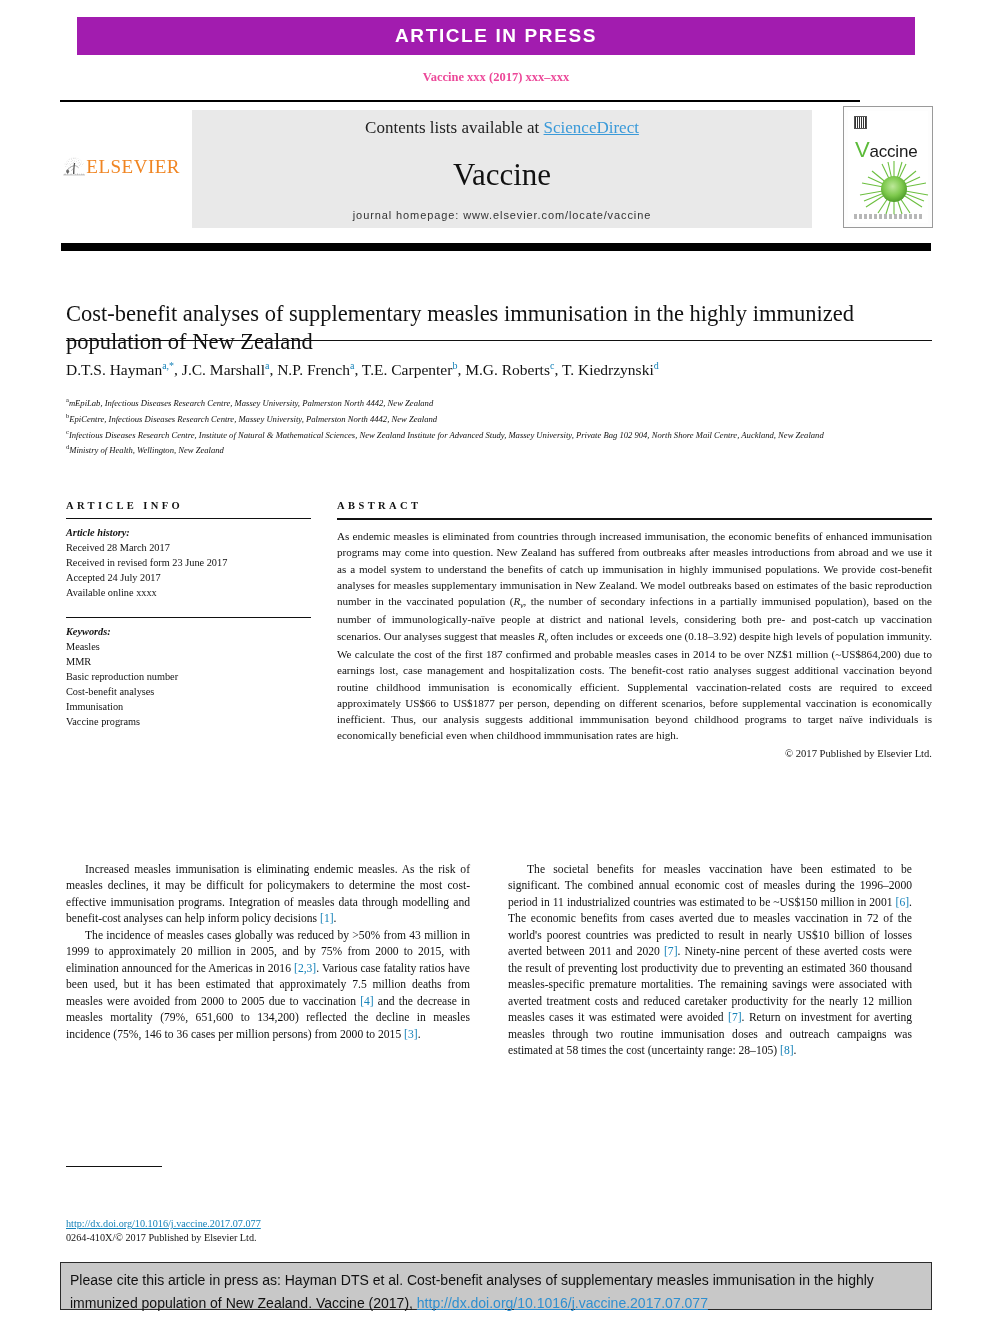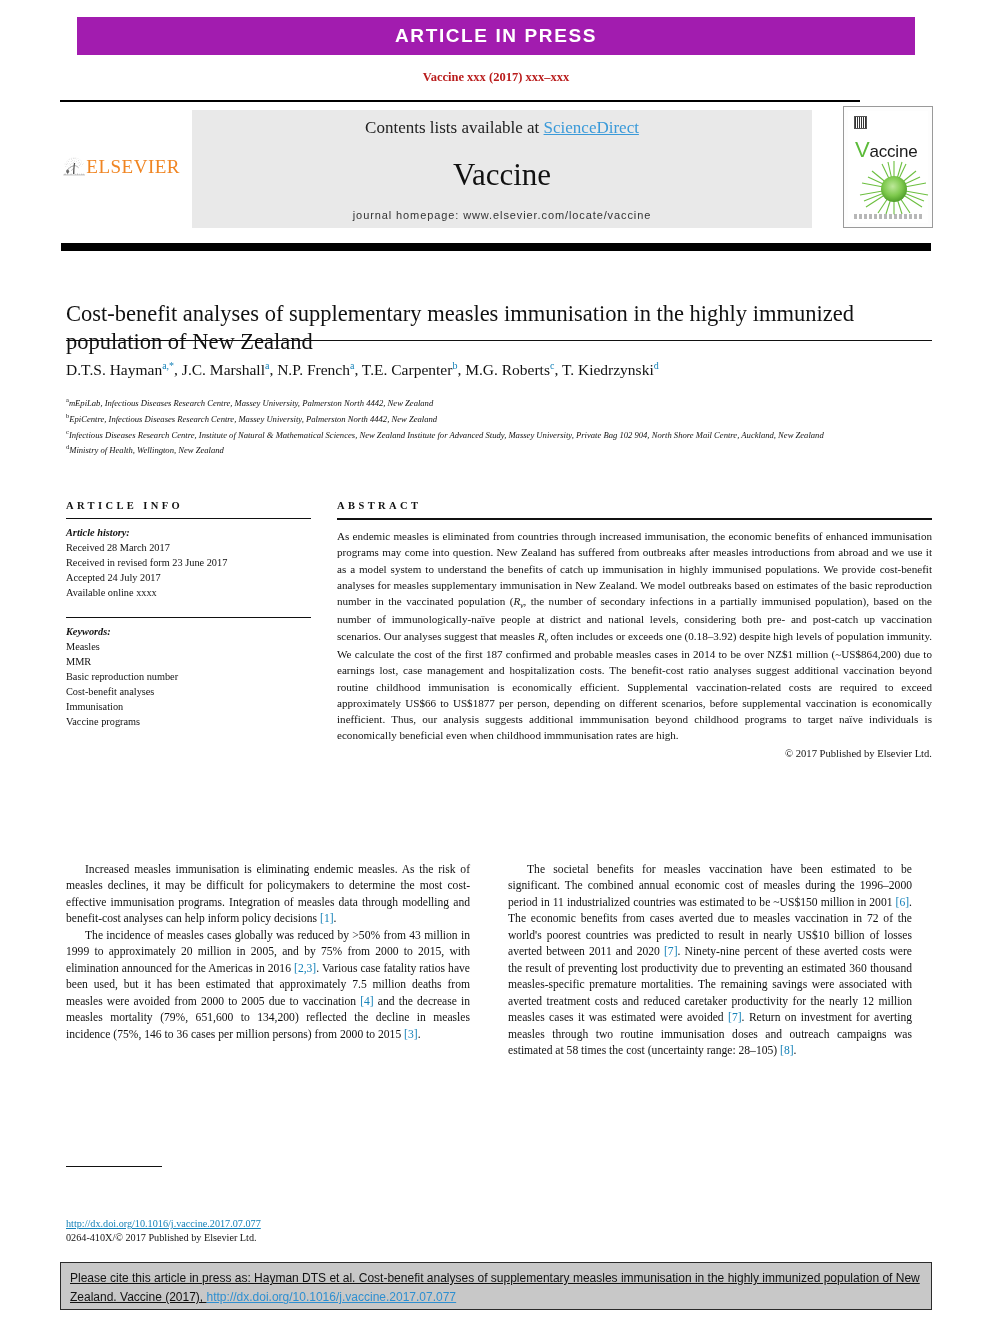--- a/index.html
+++ b/index.html
@@ -31,21 +31,21 @@
   }
 
   
   .running-head {
     position: absolute;
     left: 0; top: 70px; width: 992px;
     text-align: center;
     font-family: "Liberation Serif", serif;
     font-weight: bold;
     font-size: 12.5px;
-    color: #b91c1c;
+    color: #ec4899;
   }
   .masthead-rule {
     position: absolute;
     left: 60px; top: 100px;
     width: 800px; height: 2px;
     background: #000;
   }
   .elsevier-logo {
     position: absolute;
     left: 62px; top: 106px;
@@ -277,24 +277,23 @@
   .cite-box {
     position: absolute;
     left: 60px; top: 1262px;
     width: 872px; height: 48px;
     background: #c8c8c8;
     border: 1.5px solid #2b2b2b;
     padding: 6px 9px 0 9px;
   }
   .cite-box .txt {
     font-family: "Liberation Sans", sans-serif;
-    font-size: 12px;
+    font-size: 14px;
     line-height: 1.62;
     color: #111;
-    text-decoration: underline;
   }
   .cite-box .txt .doi-link { color: #2e8fd0; }
 </style>
 </head>
 <body>
 
 <div class="aip-banner">
   <span>ARTICLE  IN  PRESS</span>
 </div>
 

